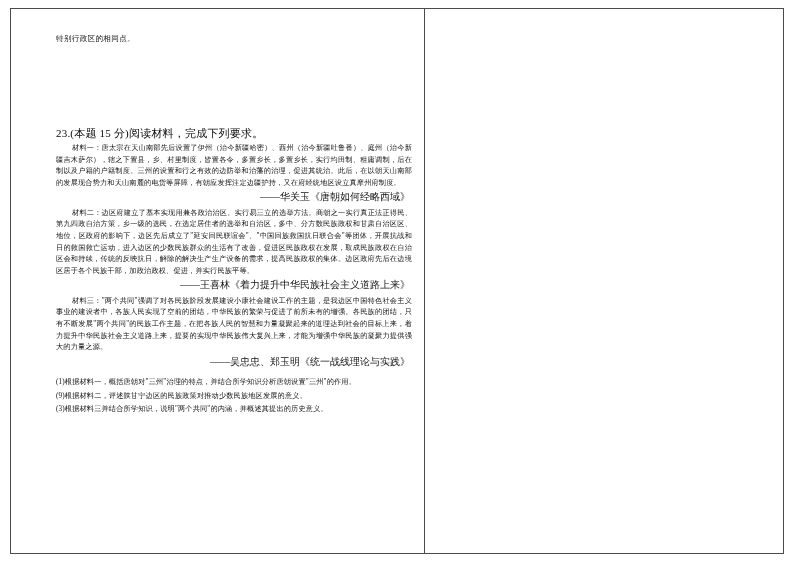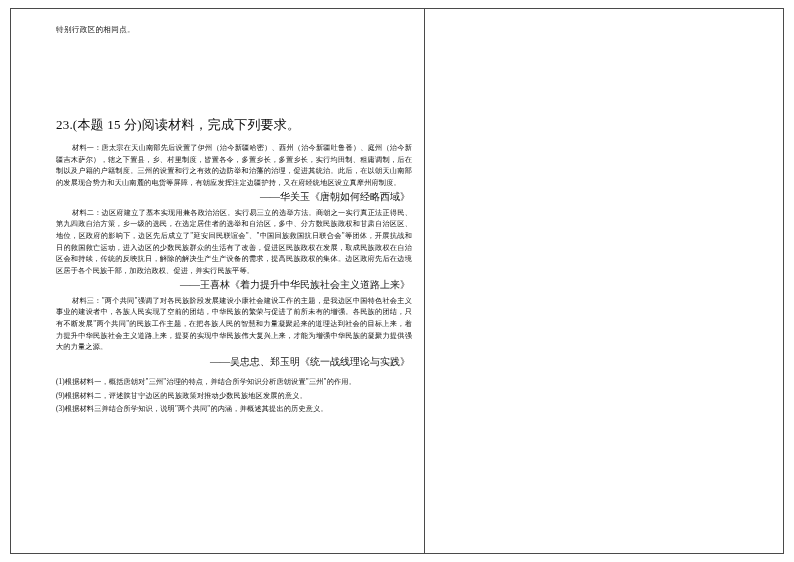--- a/index.html
+++ b/index.html
@@ -36,39 +36,39 @@
     position: absolute;
     left: 424px;
     top: 9px;
     width: 1px;
     height: 544px;
     background: #4a4a4a;
   }
   .content {
     position: absolute;
     left: 56px;
-    top: 24px;
+    top: 33px;
     width: 356px;
     box-sizing: border-box;
   }
   .top-line {
     font-size: 7.6px;
     line-height: 12px;
     letter-spacing: 0.3px;
     color: #111;
   }
   .spacer-big {
     height: 82px;
   }
   .q-title {
-    font-size: 13px;
+    font-size: 11px;
     line-height: 13px;
     letter-spacing: 0.2px;
     color: #0a0a0a;
-    margin-bottom: 12px;
+    margin-bottom: 3px;
   }
   .para {
     font-size: 7.2px;
     line-height: 11.6px;
     text-align: justify;
     text-justify: inter-ideograph;
     letter-spacing: 0.15px;
     text-indent: 16px;
     color: #111;
     margin: 0 0 2px 0;

